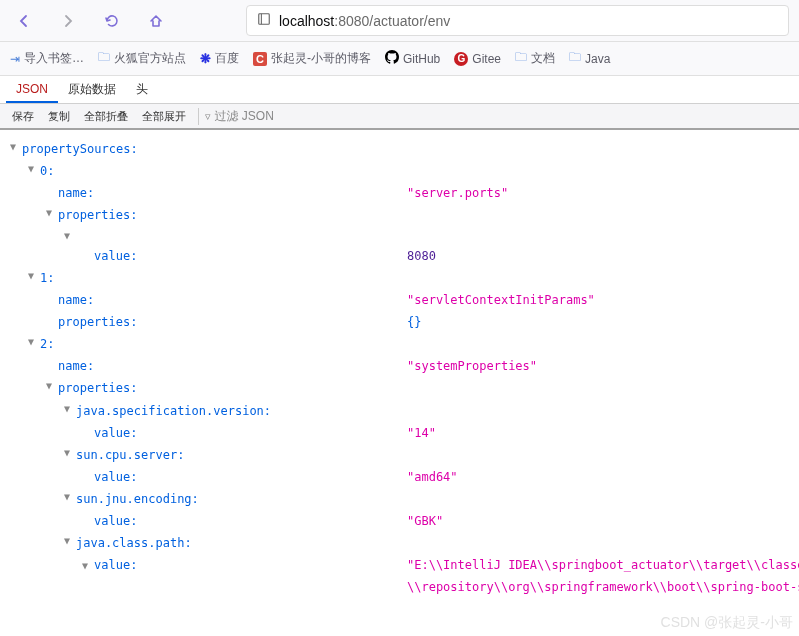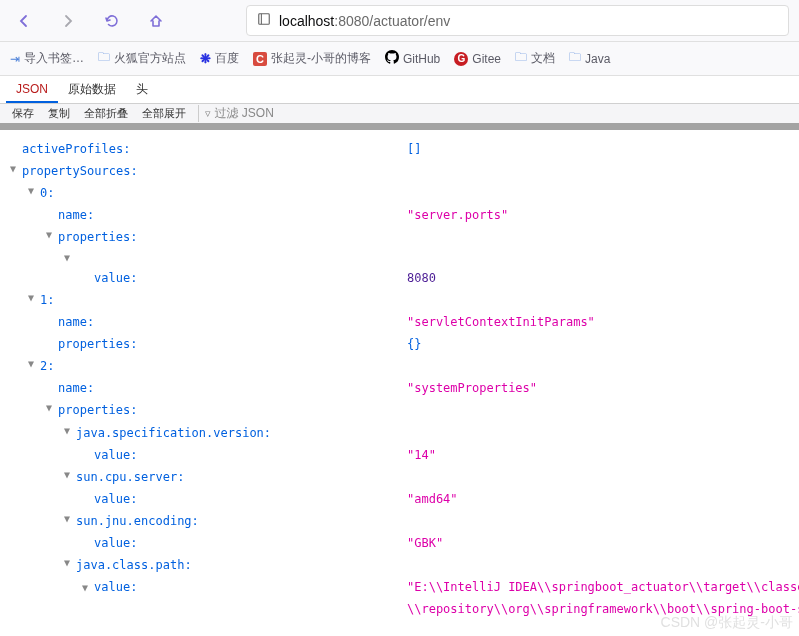--- a/index.html
+++ b/index.html
@@ -22,21 +22,21 @@
 .bm-item .csdn-icon { background: #d84b3f; color: #fff; font-size: 11px; font-weight: bold; padding: 1px 3px; border-radius: 2px; }
 .bm-item .github-icon { color: #000; font-size: 14px; }
 .bm-item .gitee-icon { background: #c71d23; color: #fff; width: 14px; height: 14px; border-radius: 50%; display: inline-flex; align-items: center; justify-content: center; font-size: 10px; font-weight: bold; }
 
 
 .json-tabs { background: #fff; border-bottom: 1px solid #d0d0d0; display: flex; align-items: center; height: 28px; padding: 0 6px; }
 .json-tab { padding: 5px 10px; font-size: 12px; color: #333; cursor: pointer; }
 .json-tab.active { color: #b91c1c; border-bottom: 2px solid #0060df; }
 
 
-.json-toolbar { background: #f5f5f7; border-bottom: 7px solid #a3a3a3; display: flex; align-items: center; height: 26px; padding: 0 6px; gap: 2px; }
+.json-toolbar { background: #f5f5f7; border-bottom: 2px solid #a3a3a3; display: flex; align-items: center; height: 26px; padding: 0 6px; gap: 2px; }
 .json-tool { padding: 3px 6px; font-size: 11px; color: #333; cursor: pointer; }
 .json-filter { display: flex; align-items: center; gap: 4px; color: #888; padding: 0 6px; border-left: 1px solid #ccc; margin-left: 4px; }
 .json-filter .funnel { font-size: 11px; }
 
 
 .json-tree { padding: 8px 10px; font-family: Menlo, Consolas, monospace; font-size: 12px; line-height: 1.85; }
 .row { display: flex; white-space: pre; }
 .indent { display: inline-block; }
 .toggle { color: #888; width: 12px; display: inline-block; cursor: pointer; font-size: 10px; user-select: none; }
 .key { color: #0060df; }
@@ -133,21 +133,20 @@
   <div class="json-tool">复制</div>
   <div class="json-tool">全部折叠</div>
   <div class="json-tool">全部展开</div>
   <div class="json-filter">
       <span class="funnel">▿</span>
       <span>过滤 JSON</span>
     </div>
 </div>
 
 <div class="json-tree">
-  <div class="row fixed-left" style="height: 22px;"><span class="key-part"><span class="indent" style="width:12px"></span><span class="key">activeProfiles</span></span><span class="val-part val-arr">[]</span></div>
   <div class="row"><span class="toggle">▼</span><span class="key">propertySources</span></div>
 
   <div class="row"><span class="indent" style="width:18px"></span><span class="toggle">▼</span><span class="key">0</span></div>
   <div class="row fixed-left" style="height: 22px;"><span class="key-part"><span class="indent" style="width:48px"></span><span class="key">name</span></span><span class="val-part val-str">"server.ports"</span></div>
   <div class="row"><span class="indent" style="width:36px"></span><span class="toggle">▼</span><span class="key">properties</span></div>
   <div class="row"><span class="indent" style="width:54px"></span><span class="toggle">▼</span></div>
   <div class="row fixed-left" style="height: 22px;"><span class="key-part"><span class="indent" style="width:84px"></span><span class="key">value</span></span><span class="val-part val-num">8080</span></div>
 
   <div class="row"><span class="indent" style="width:18px"></span><span class="toggle">▼</span><span class="key">1</span></div>
   <div class="row fixed-left" style="height: 22px;"><span class="key-part"><span class="indent" style="width:48px"></span><span class="key">name</span></span><span class="val-part val-str">"servletContextInitParams"</span></div>

